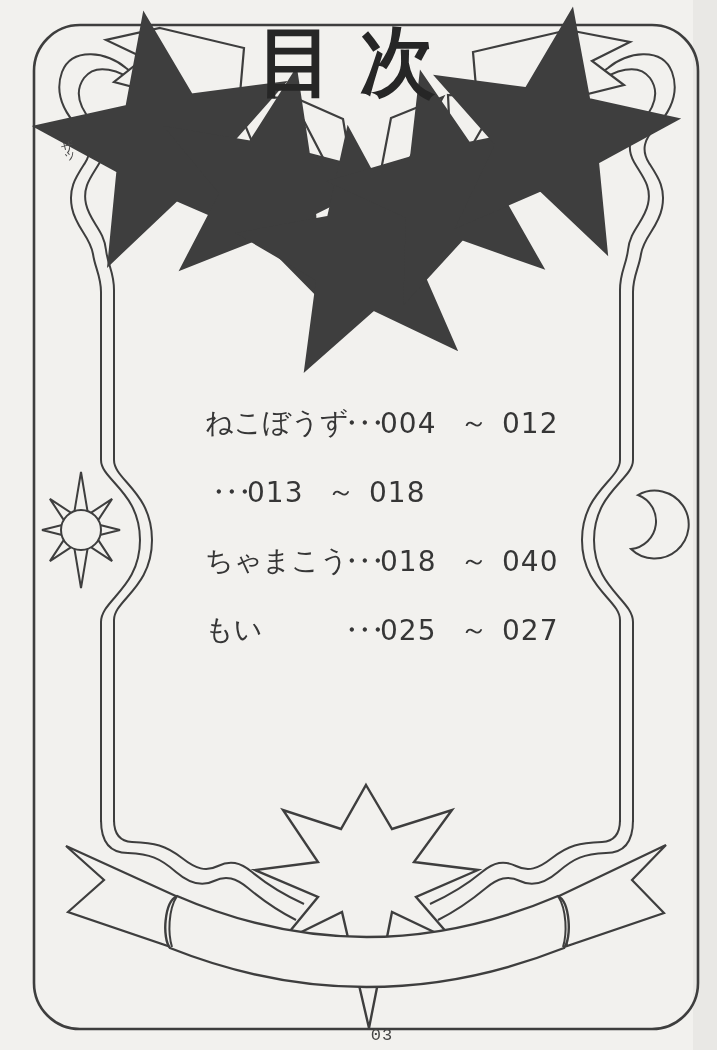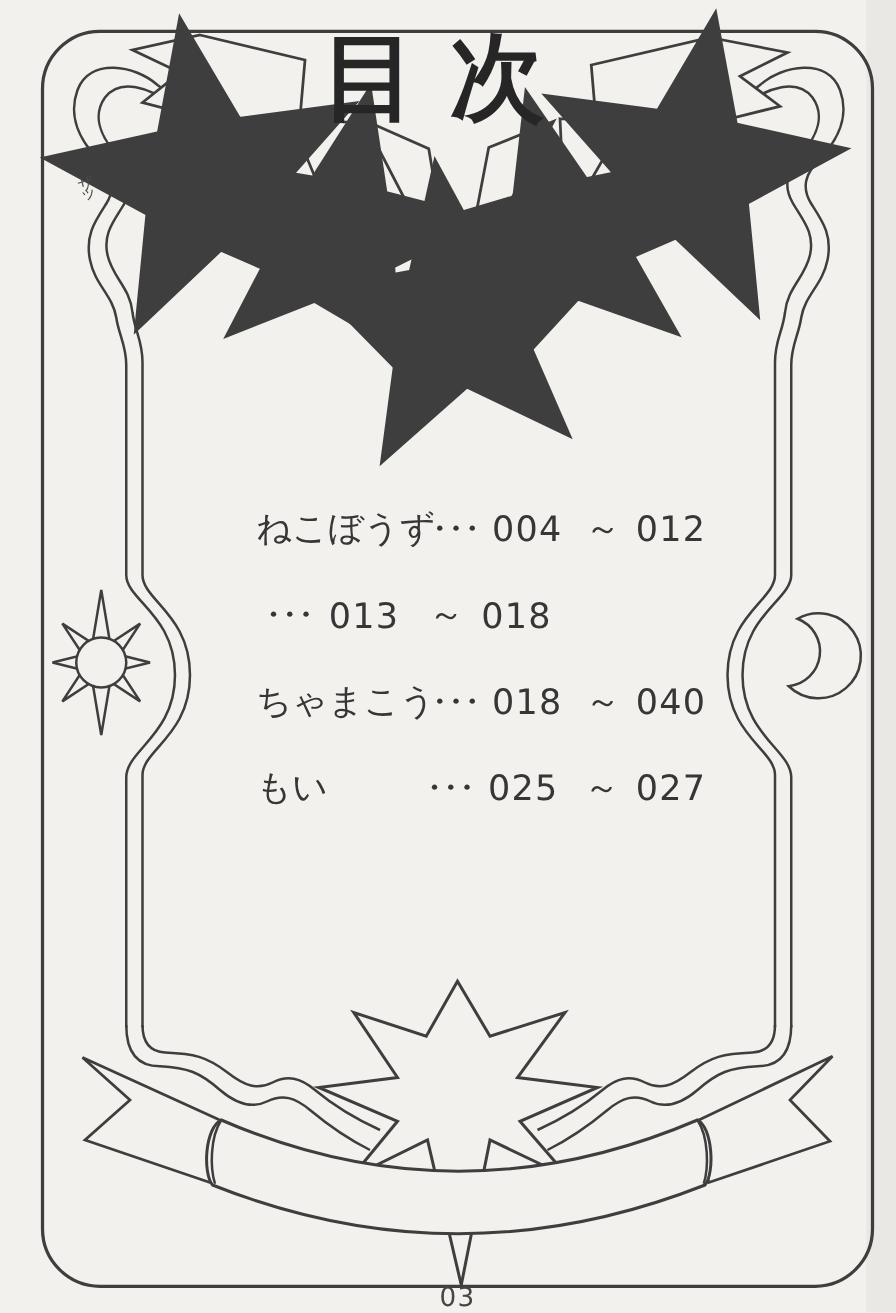--- a/index.html
+++ b/index.html
@@ -26,33 +26,33 @@
     position:absolute;left:205px;top:406px;width:360px;
   }
   .toc-row{
     display:flex;align-items:center;
     height:34px;margin-bottom:35px;
     font-size:28px;color:#363636;
     white-space:nowrap;
   }
   .toc-name{display:inline-block;width:133px;letter-spacing:0px;}
   .toc-dots{display:inline-block;width:42px;letter-spacing:-14px;font-size:27px;}
-  .toc-start{display:inline-block;width:66px;letter-spacing:1px;margin-left:16px;}
+  .toc-start{display:inline-block;width:66px;letter-spacing:1px;}
   .toc-tilde{display:inline-block;width:56px;text-align:center;}
   .toc-end{display:inline-block;letter-spacing:1px;}
   .sfx{
     position:absolute;left:58px;top:130px;
     font-size:13px;color:#4a4a4a;
     writing-mode:vertical-rl;text-orientation:upright;
     transform:rotate(-14deg);
     letter-spacing:1px;
   }
   .page-number{
-    position:absolute;left:344px;top:1026px;width:44px;
-    text-align:center;font-size:21px;color:#454545;letter-spacing:1px;
+    position:absolute;left:360px;top:1026px;width:44px;
+    text-align:center;font-size:17px;color:#454545;letter-spacing:1px;font-family:Liberation Mono, monospace;
   }
 </style>
 </head>
 <body>
 
 <div class="page">
 
   <svg width="717" height="1050" viewBox="0 0 717 1050">
     <defs>
       <path id="star5" d="M0,-1 L0.247,-0.34 L0.951,-0.309 L0.399,0.13 L0.588,0.809 L0,0.42 L-0.588,0.809 L-0.399,0.13 L-0.951,-0.309 L-0.247,-0.34 Z"></path>

